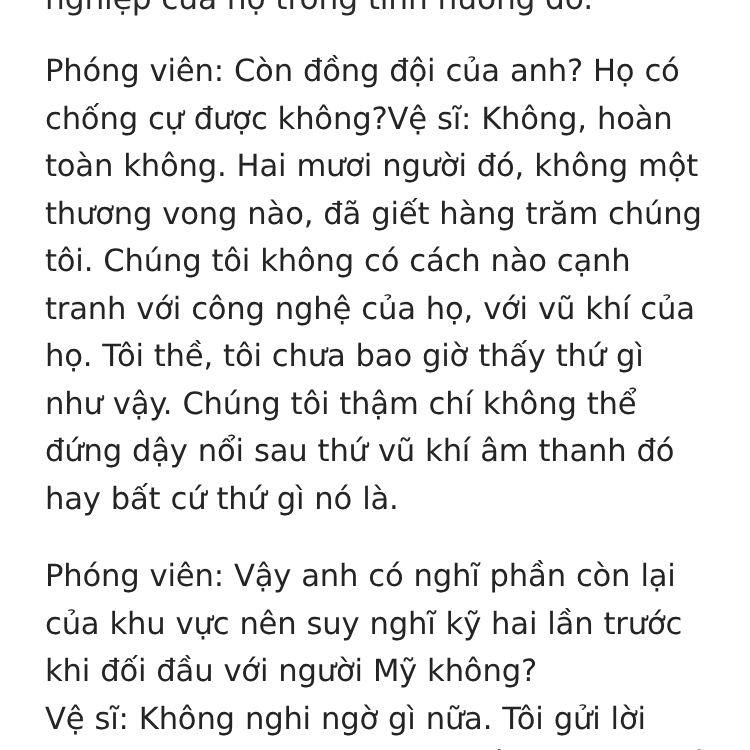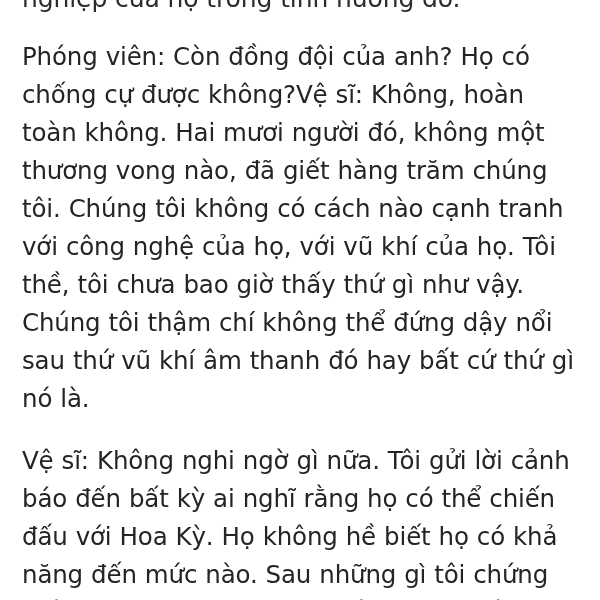--- a/index.html
+++ b/index.html
@@ -12,21 +12,21 @@
     background: #ffffff;
     font-family: "DejaVu Sans", sans-serif;
     overflow: hidden;
   }
   .page {
     position: relative;
     width: 600px;
     height: 600px;
     background: #ffffff;
     box-sizing: border-box;
-    padding: 0 22px;
+    padding: 0 36px;
     overflow: hidden;
   }
   
   .clipped-top {
     position: relative;
     height: 22px;
     overflow: hidden;
     margin: 0;
     padding: 0;
   }
@@ -62,16 +62,17 @@
 <div class="page">
 
   <div class="clipped-top">
     <div class="clip-text">nghiệp của họ trong tình huống đó.</div>
   </div>
 
   <p class="para p1">Phóng viên: Còn đồng đội của anh? Họ có chống cự được không?Vệ sĩ: Không, hoàn toàn không. Hai mươi người đó, không một thương vong nào, đã giết hàng trăm chúng tôi. Chúng tôi không có cách nào cạnh tranh với công nghệ của họ, với vũ khí của họ. Tôi thề, tôi chưa bao giờ thấy thứ gì như vậy. Chúng tôi thậm chí không thể đứng dậy nổi sau thứ vũ khí âm thanh đó hay bất cứ thứ gì nó là.</p>
 
   <div class="gap"></div>
 
+  <p class="para p2">Phóng viên: Vậy anh có nghĩ phần còn lại của khu vực nên suy nghĩ kỹ hai lần trước khi đối đầu với người Mỹ không?</p>
 
   <p class="para p3">Vệ sĩ: Không nghi ngờ gì nữa. Tôi gửi lời cảnh báo đến bất kỳ ai nghĩ rằng họ có thể chiến đấu với Hoa Kỳ. Họ không hề biết họ có khả năng đến mức nào. Sau những gì tôi chứng kiến, tôi không bao giờ muốn ở phía đối diện nữa. Họ</p>
 
 </div>
 
 </body></html>

